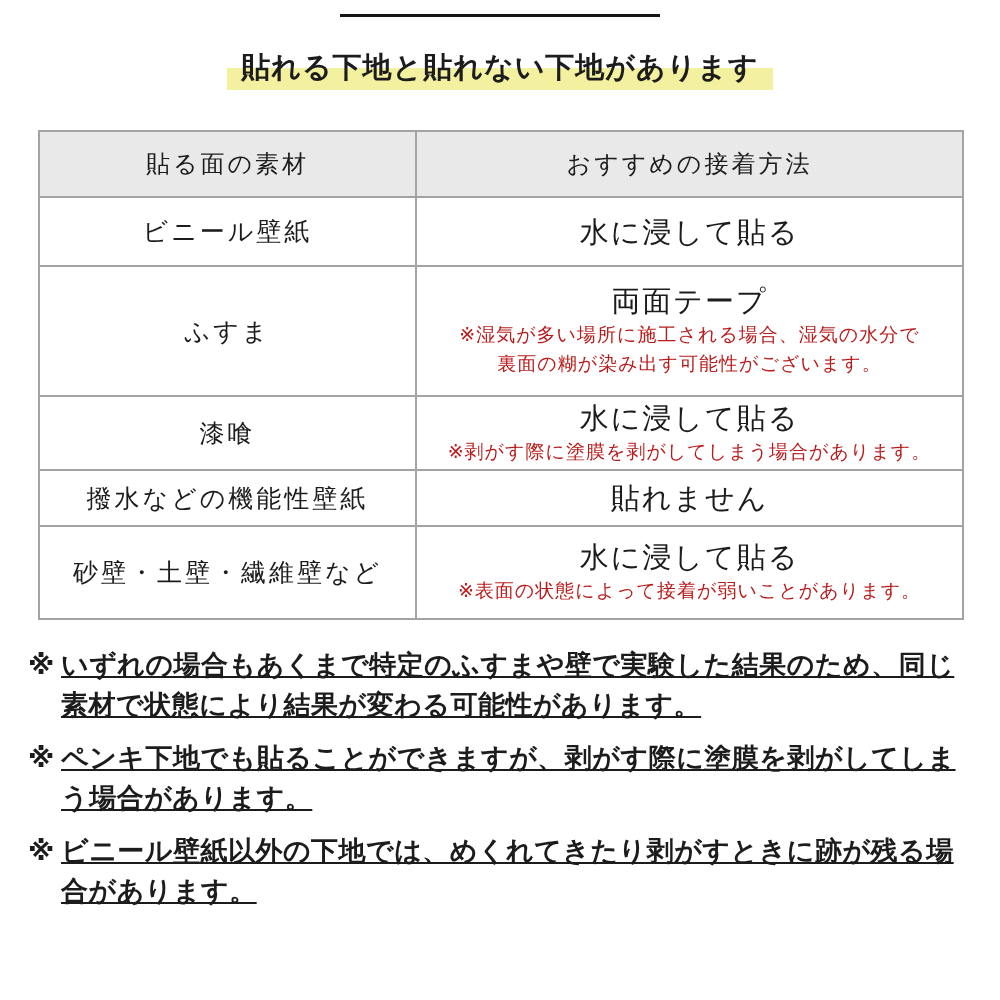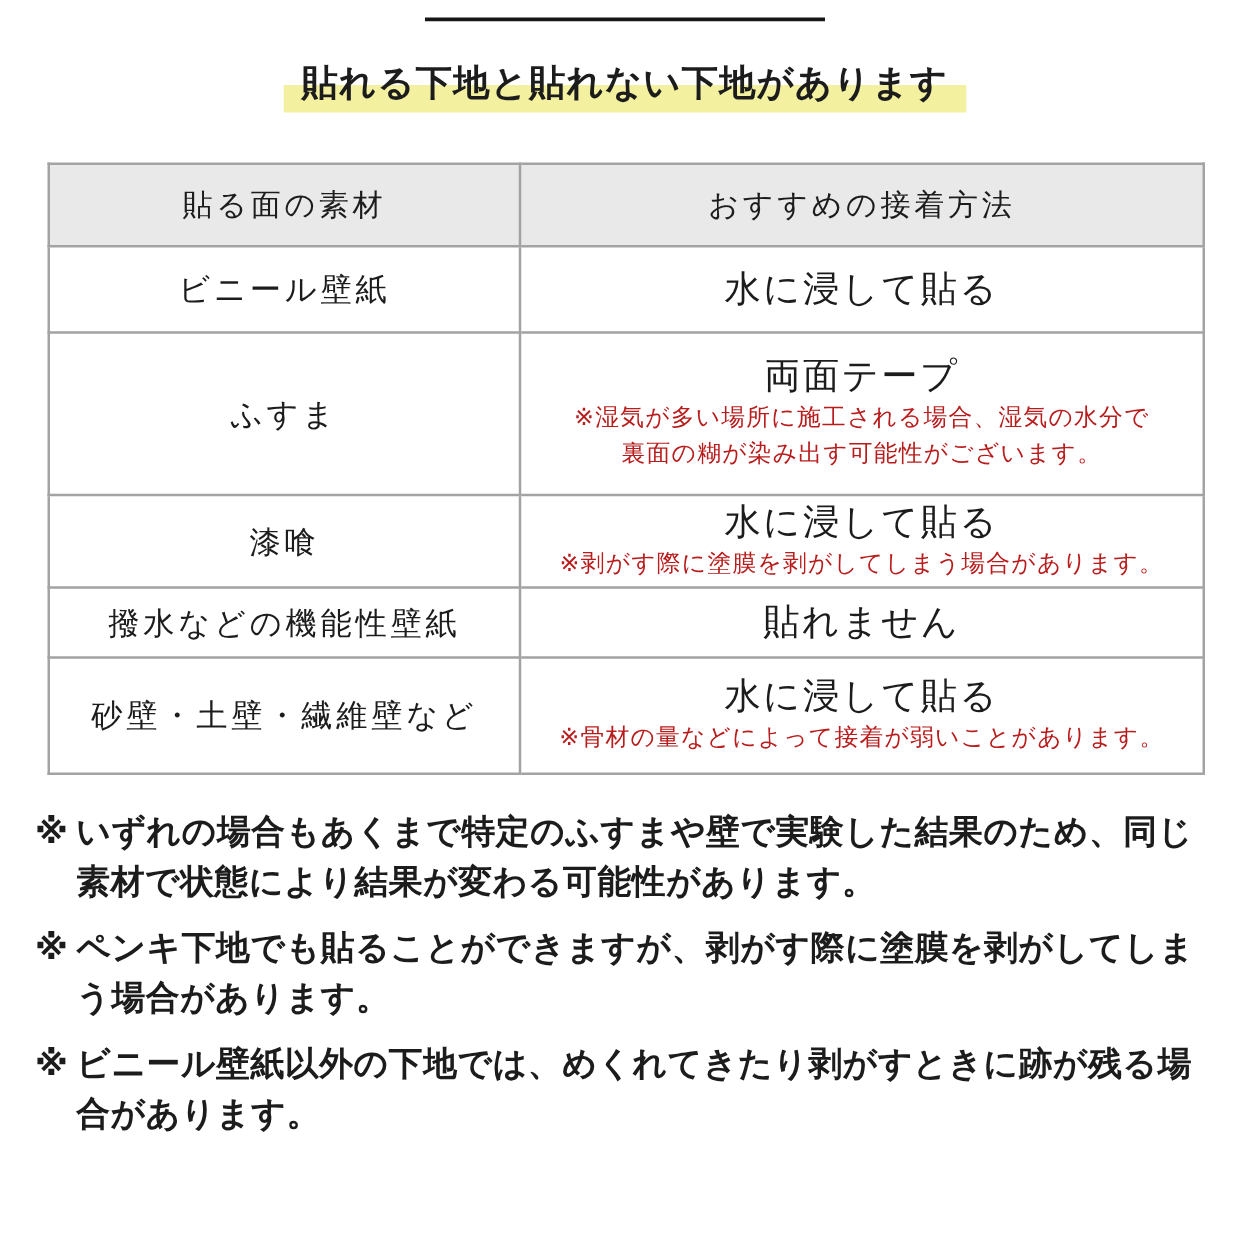--- a/index.html
+++ b/index.html
@@ -55,21 +55,21 @@
   }
   .method-note:empty{display:none;}
 
   
   .footnotes{margin:25px 26px 0 28px;}
   .footnote{
     display:flex;font-size:27px;font-weight:700;line-height:40px;
     margin-bottom:13px;letter-spacing:0.5px;
   }
   .fn-marker{flex:0 0 33px;}
-  .fn-text{flex:1;overflow-wrap:anywhere;line-break:anywhere;}
+  .fn-text{flex:1;overflow-wrap:anywhere;line-break:anywhere;text-decoration:underline;}
 </style>
 </head>
 <body>
 
 <div class="page">
 
   <div class="title-underline"></div>
 
   <div class="subtitle-wrap">
     <span class="subtitle">貼れる下地と貼れない下地があります</span>
@@ -113,21 +113,21 @@
         <td class="material">撥水などの機能性壁紙</td>
         <td class="method">
           <div class="method-main">貼れません</div>
 
         </td>
       </tr>
       <tr class="h-r4">
         <td class="material">砂壁・土壁・繊維壁など</td>
         <td class="method">
           <div class="method-main">水に浸して貼る</div>
-          <div class="method-note">※骨材の量などによって接着が弱いことがあります。</div>
+          <div class="method-note">※表面の状態によって接着が弱いことがあります。</div>
         </td>
       </tr>
     </tbody>
   </table>
 
   <div class="footnotes">
     <div class="footnote">
       <span class="fn-marker">※</span>
       <span class="fn-text">いずれの場合もあくまで特定のふすまや壁で実験した結果のため、同じ素材で状態により結果が変わる可能性があります。</span>
     </div>

